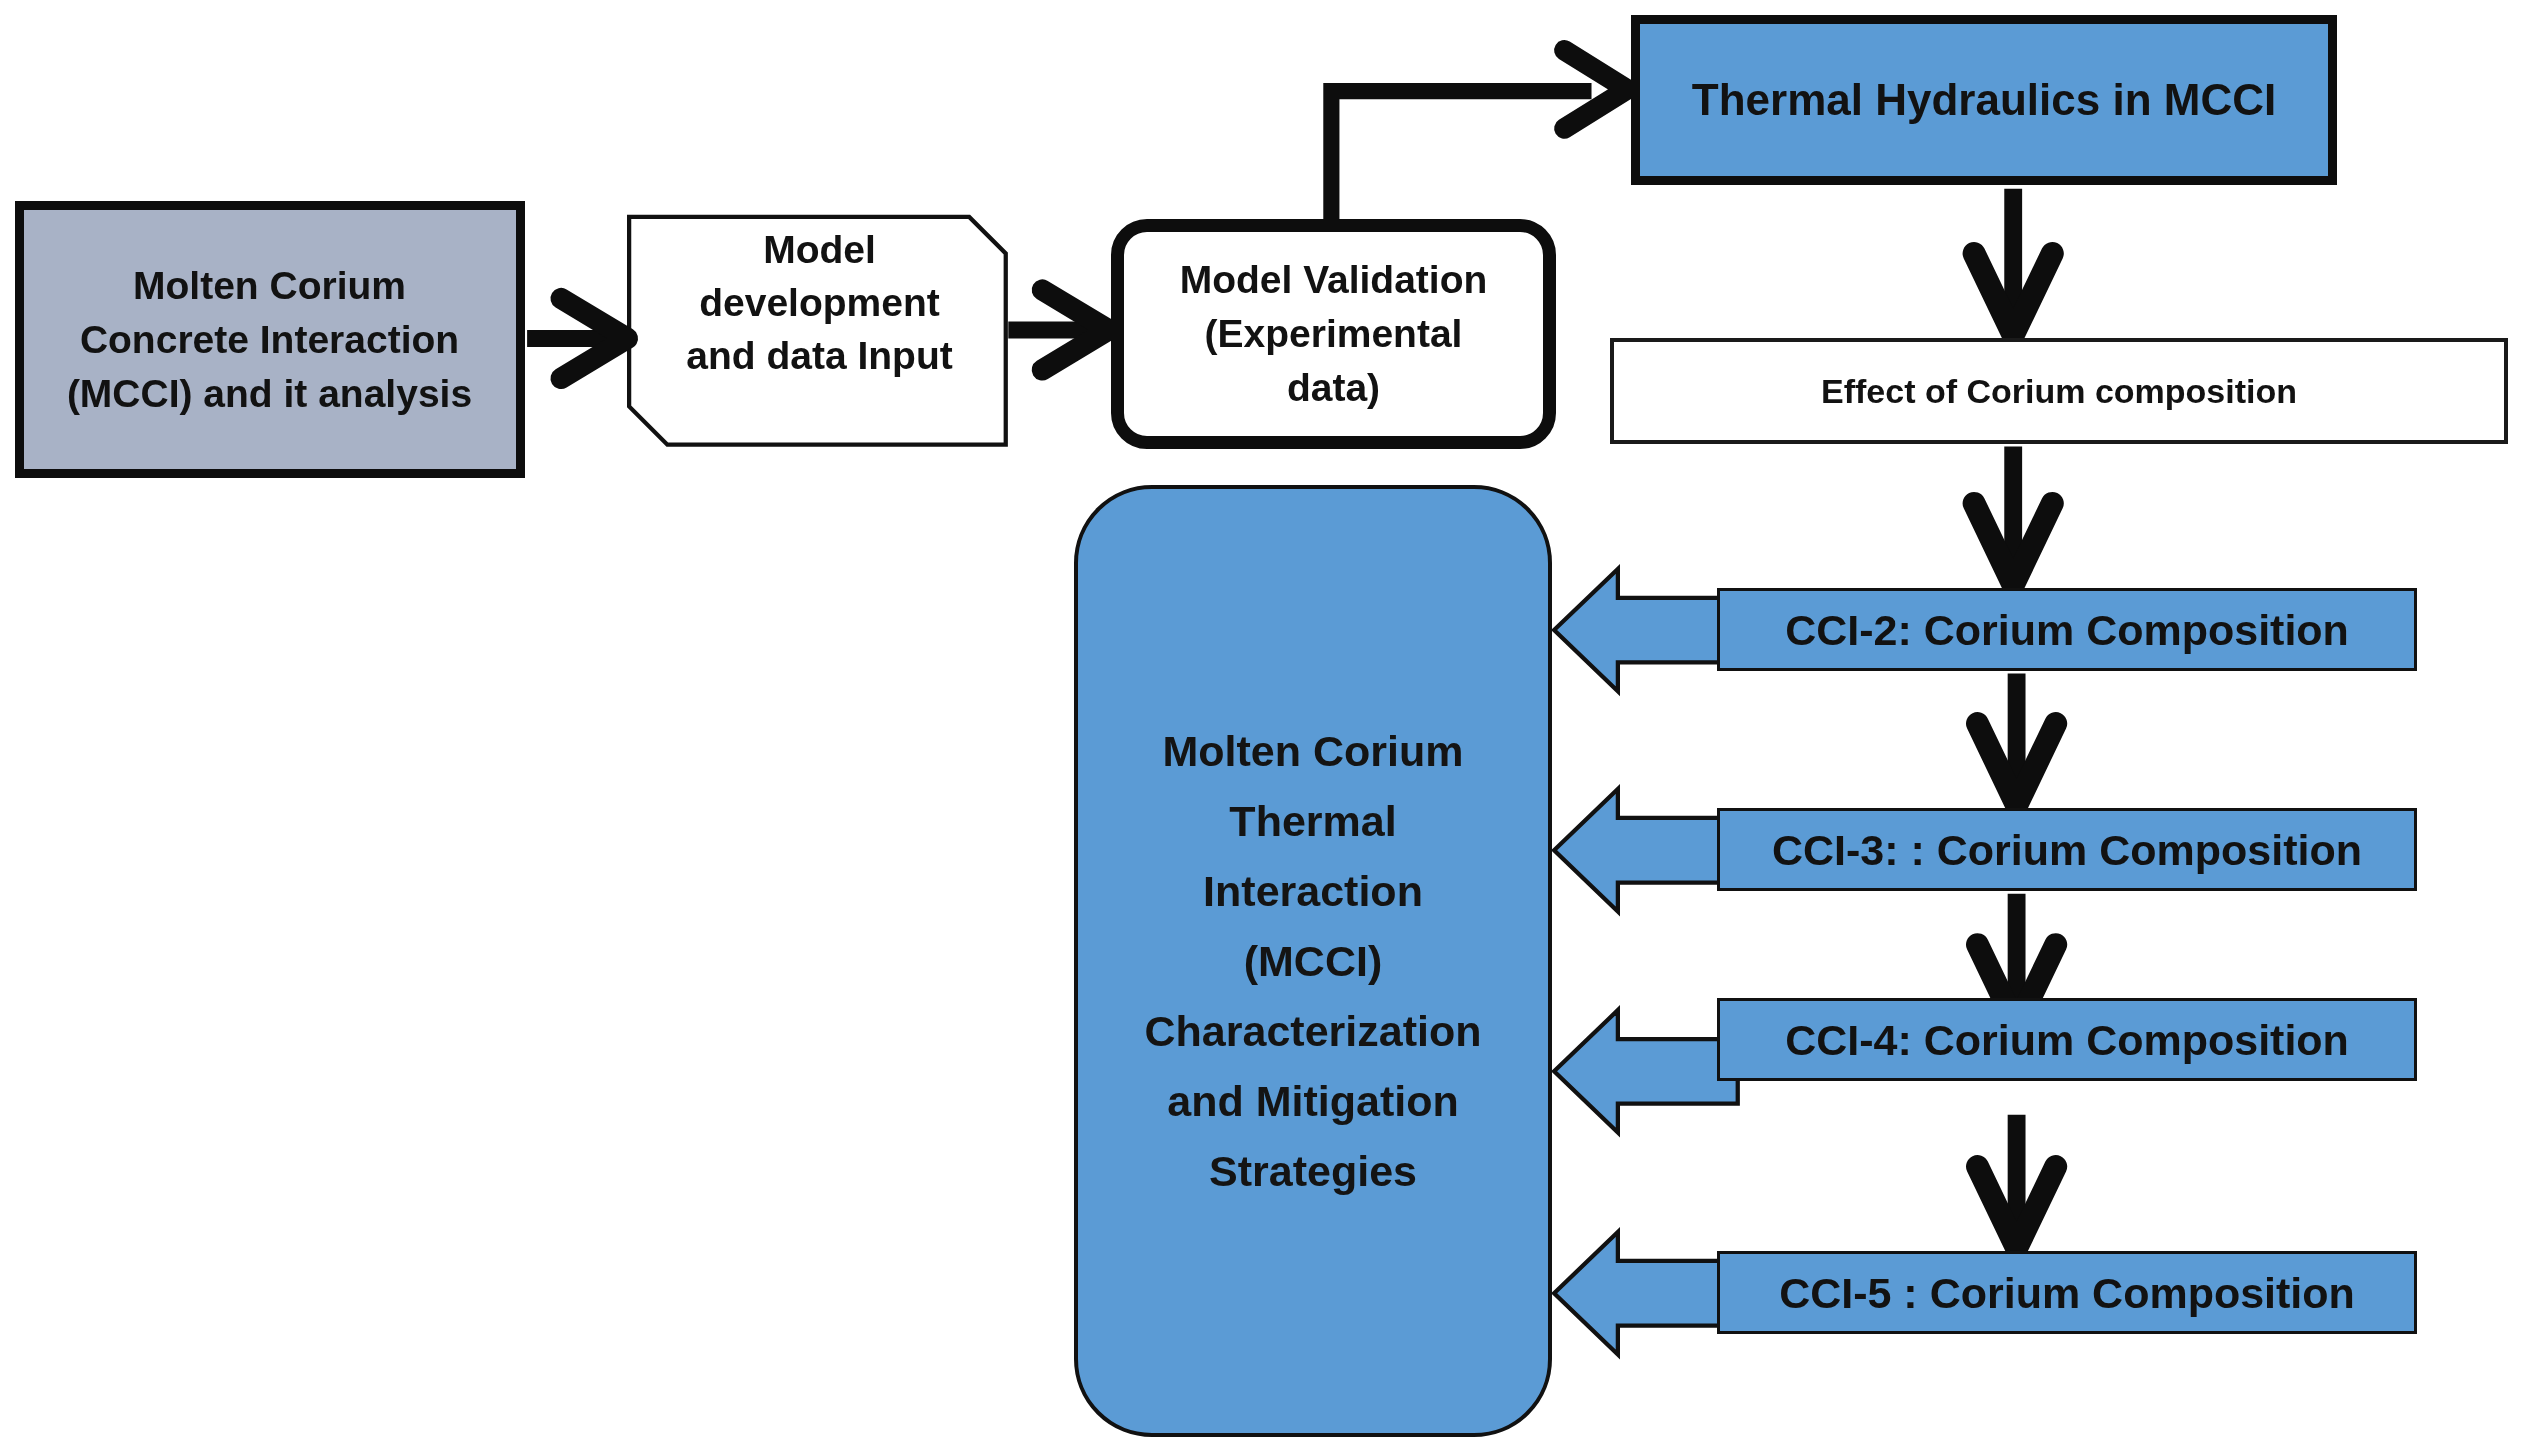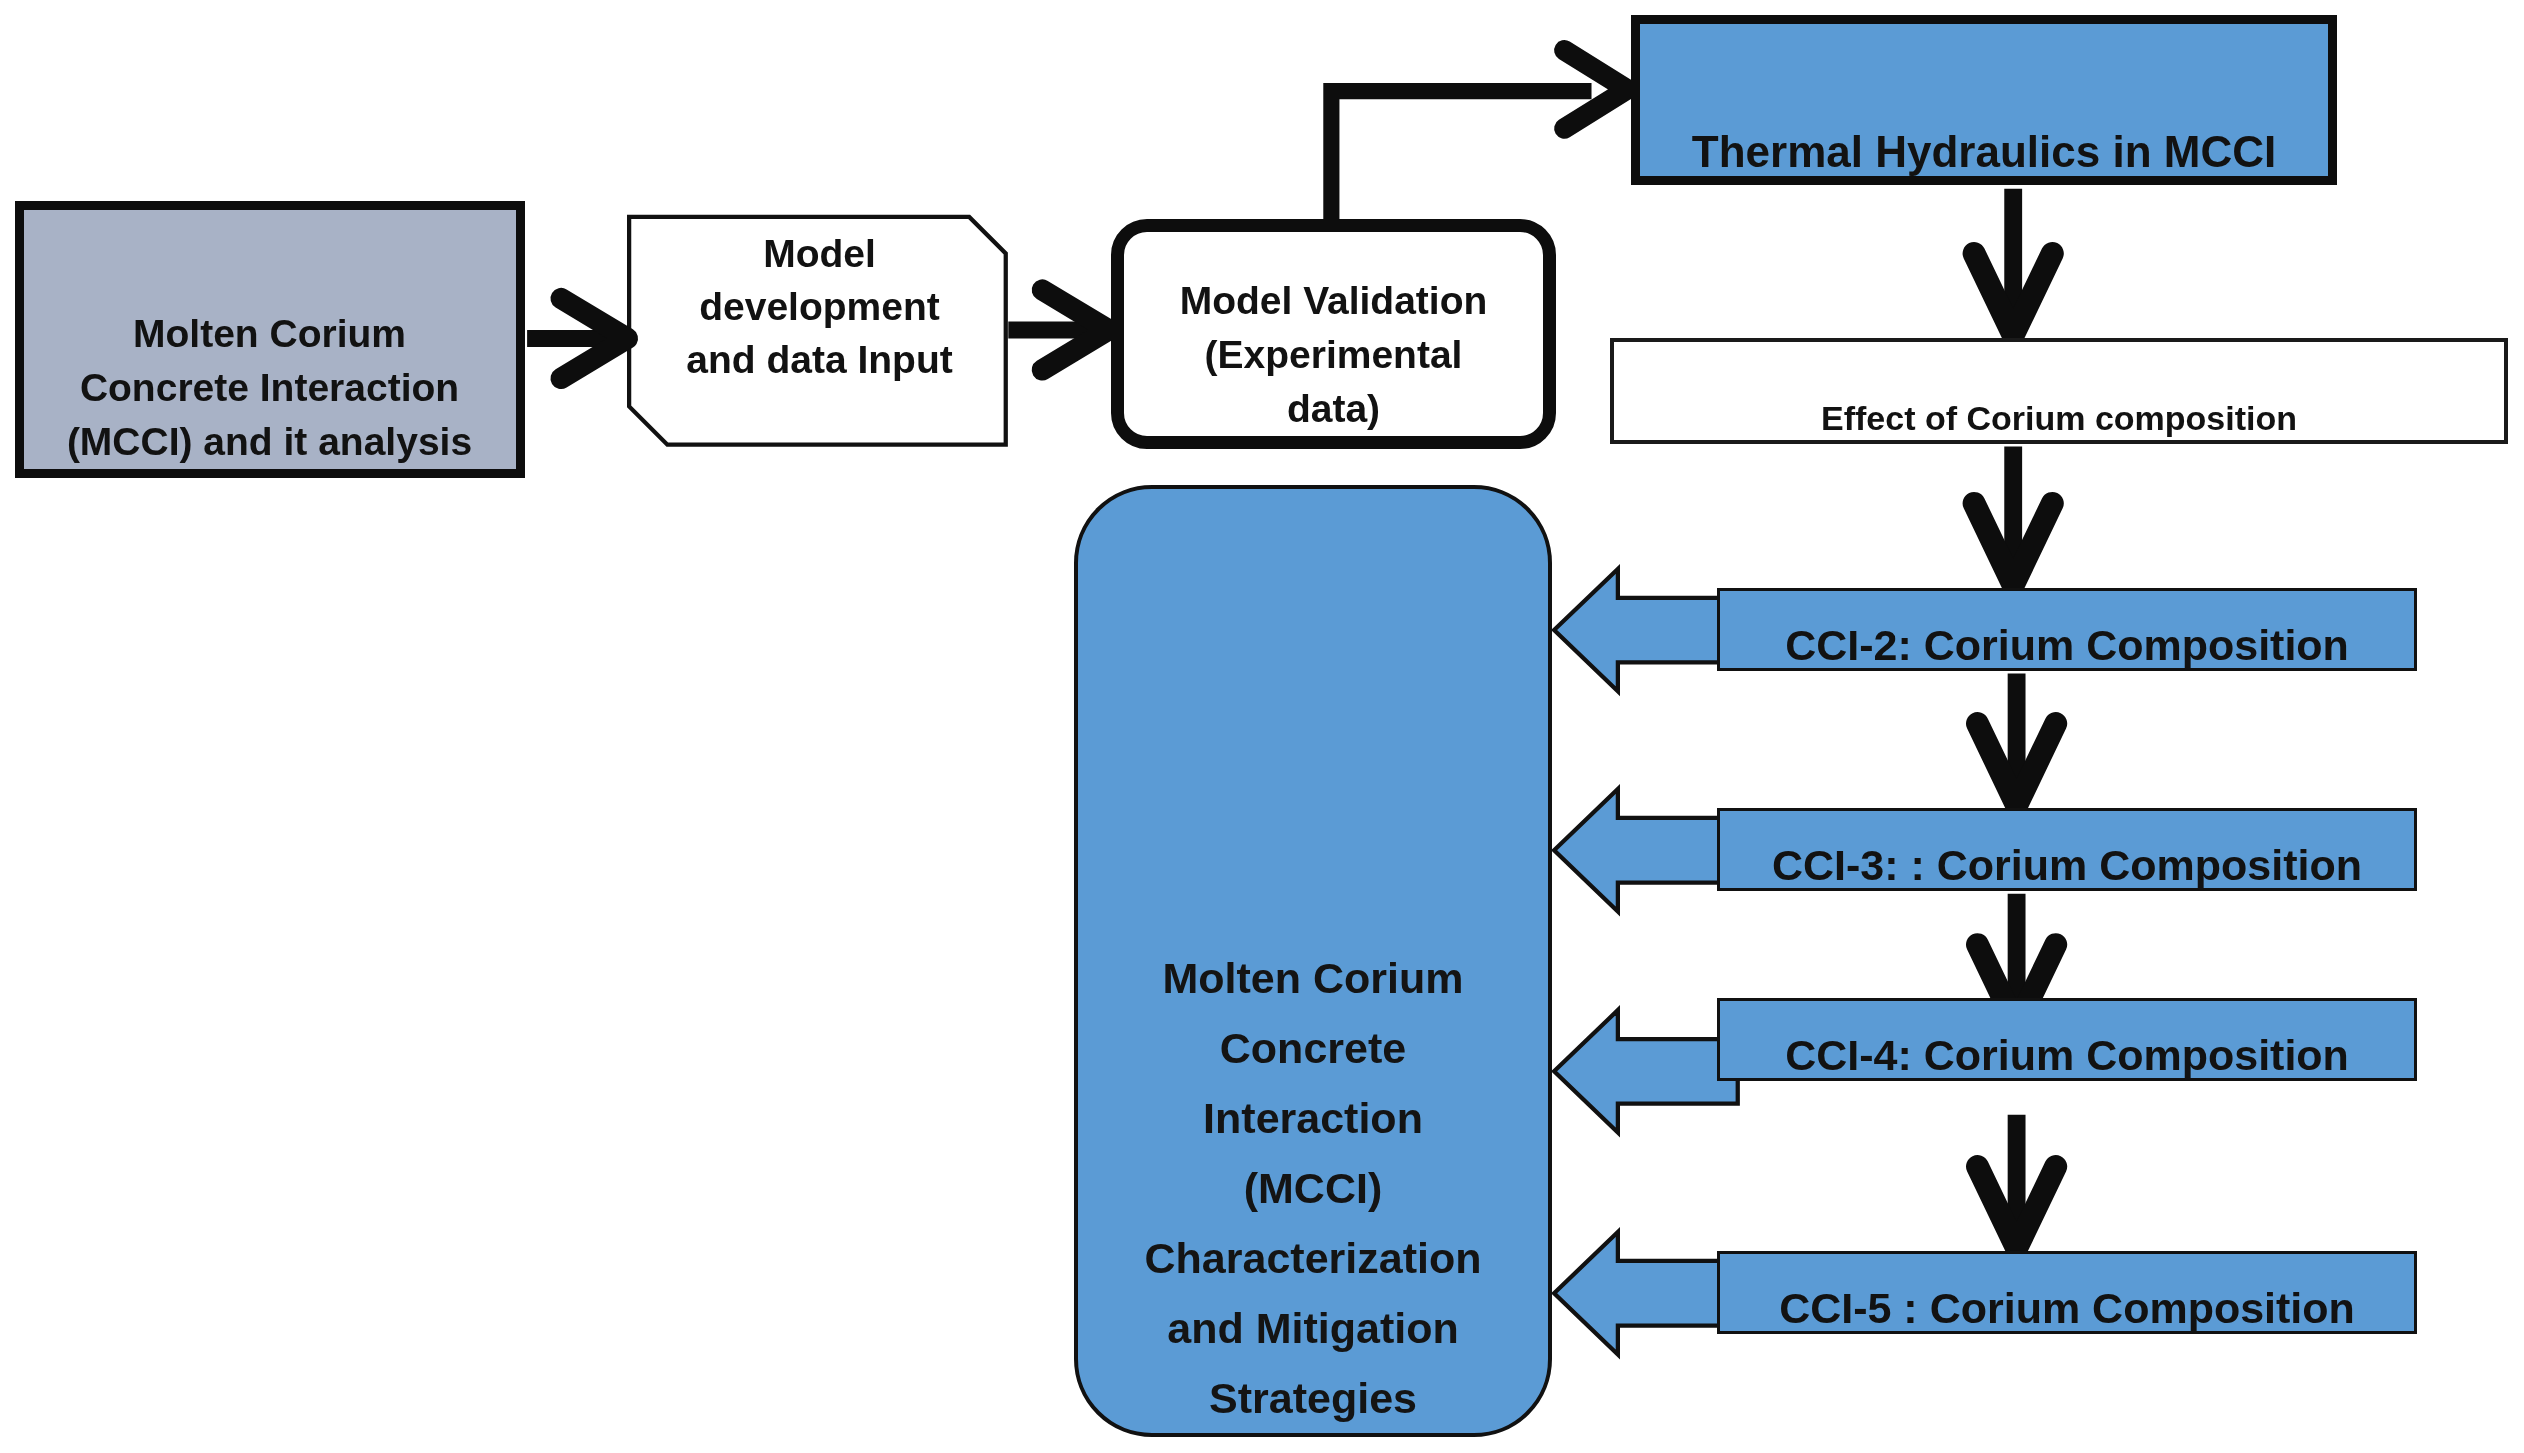--- a/index.html
+++ b/index.html
@@ -7,21 +7,21 @@
     position:relative;
     width:2525px;height:1454px;
     background:#ffffff;
     font-family:"Liberation Sans", sans-serif;
     color:#121212;
     overflow:hidden;
   }
   .stage svg.wires{position:absolute;left:0;top:0;z-index:1;}
   .node{
     position:absolute;z-index:2;box-sizing:border-box;
-    display:flex;flex-direction:column;align-items:center;justify-content:flex-end;
+    display:flex;flex-direction:column;align-items:center;justify-content:center;
     text-align:center;font-weight:600;color:#121212;
   }
   .node .ln{display:block;}
   
   .n-input{
     left:14.5px;top:201px;width:510px;height:277px;
     background:#a8b2c6;border:9.4px solid #0d0d0d;
     font-size:39px;line-height:54px;
   }
   .n-modeldev{ 
@@ -144,21 +144,21 @@
   </div>
   <div class="node n-cci n-cci4">
     <span class="ln">CCI-4: Corium Composition</span>
   </div>
   <div class="node n-cci n-cci5">
     <span class="ln">CCI-5 : Corium Composition</span>
   </div>
 
   <div class="node n-strategies">
     <span class="ln">Molten Corium</span>
-    <span class="ln">Concrete</span>
+    <span class="ln">Thermal</span>
     <span class="ln">Interaction</span>
     <span class="ln">(MCCI)</span>
     <span class="ln">Characterization</span>
     <span class="ln">and Mitigation</span>
     <span class="ln">Strategies</span>
   </div>
 
 </div>
 
 

